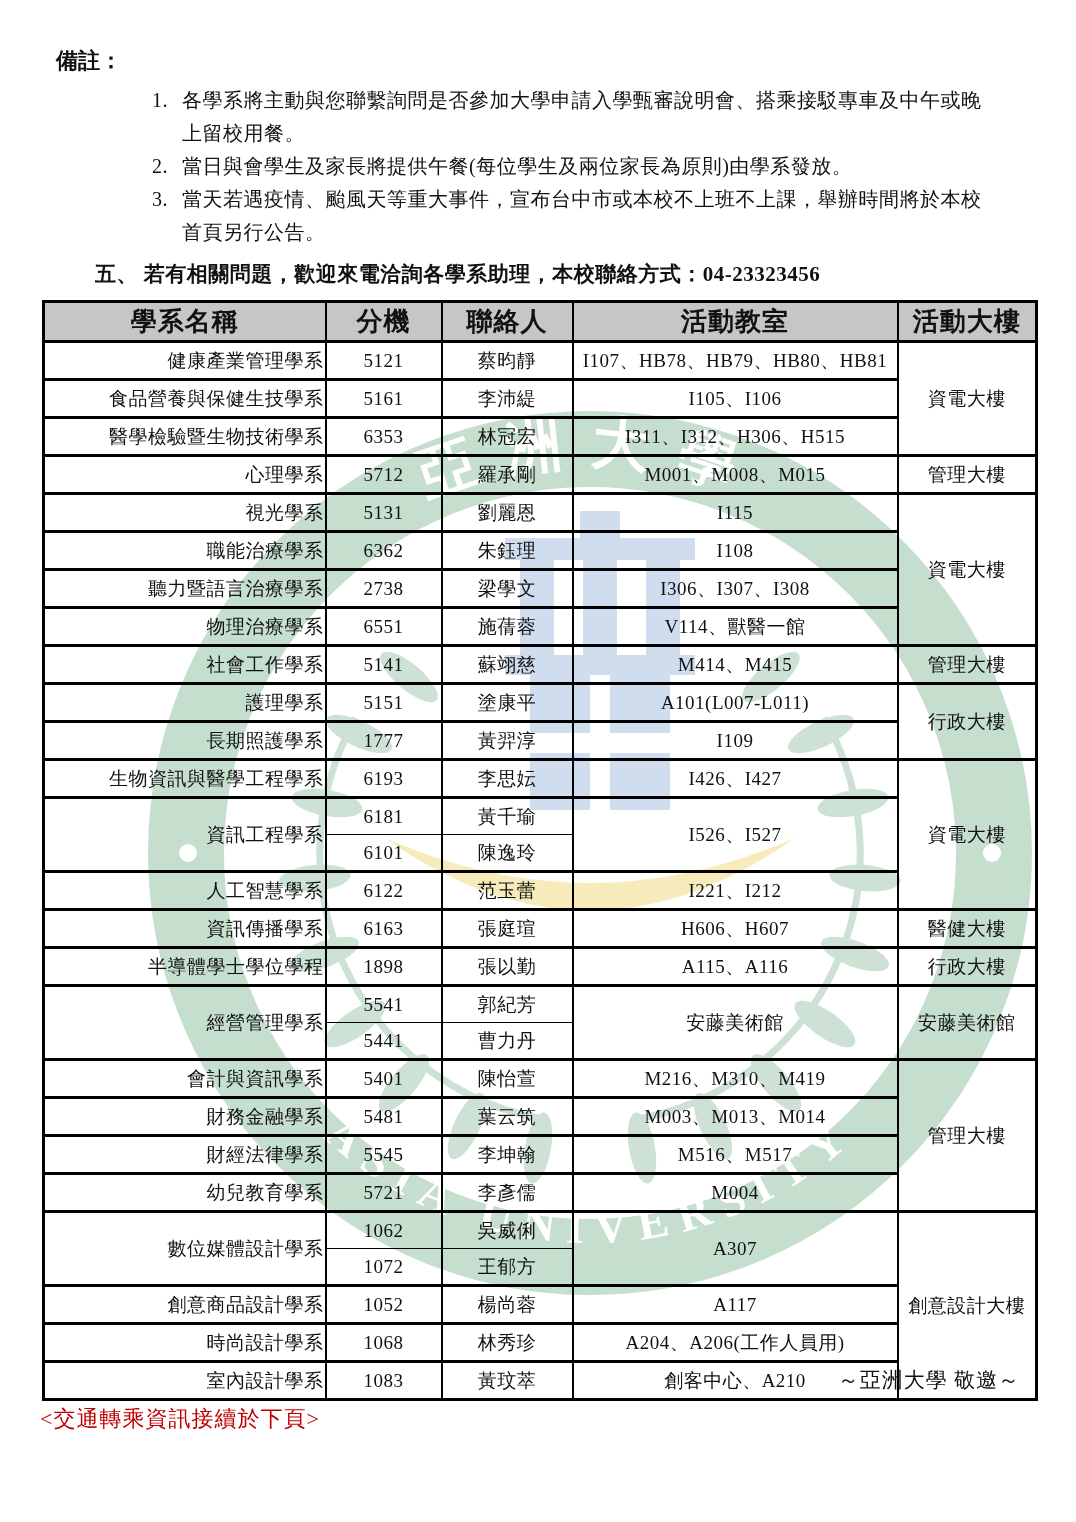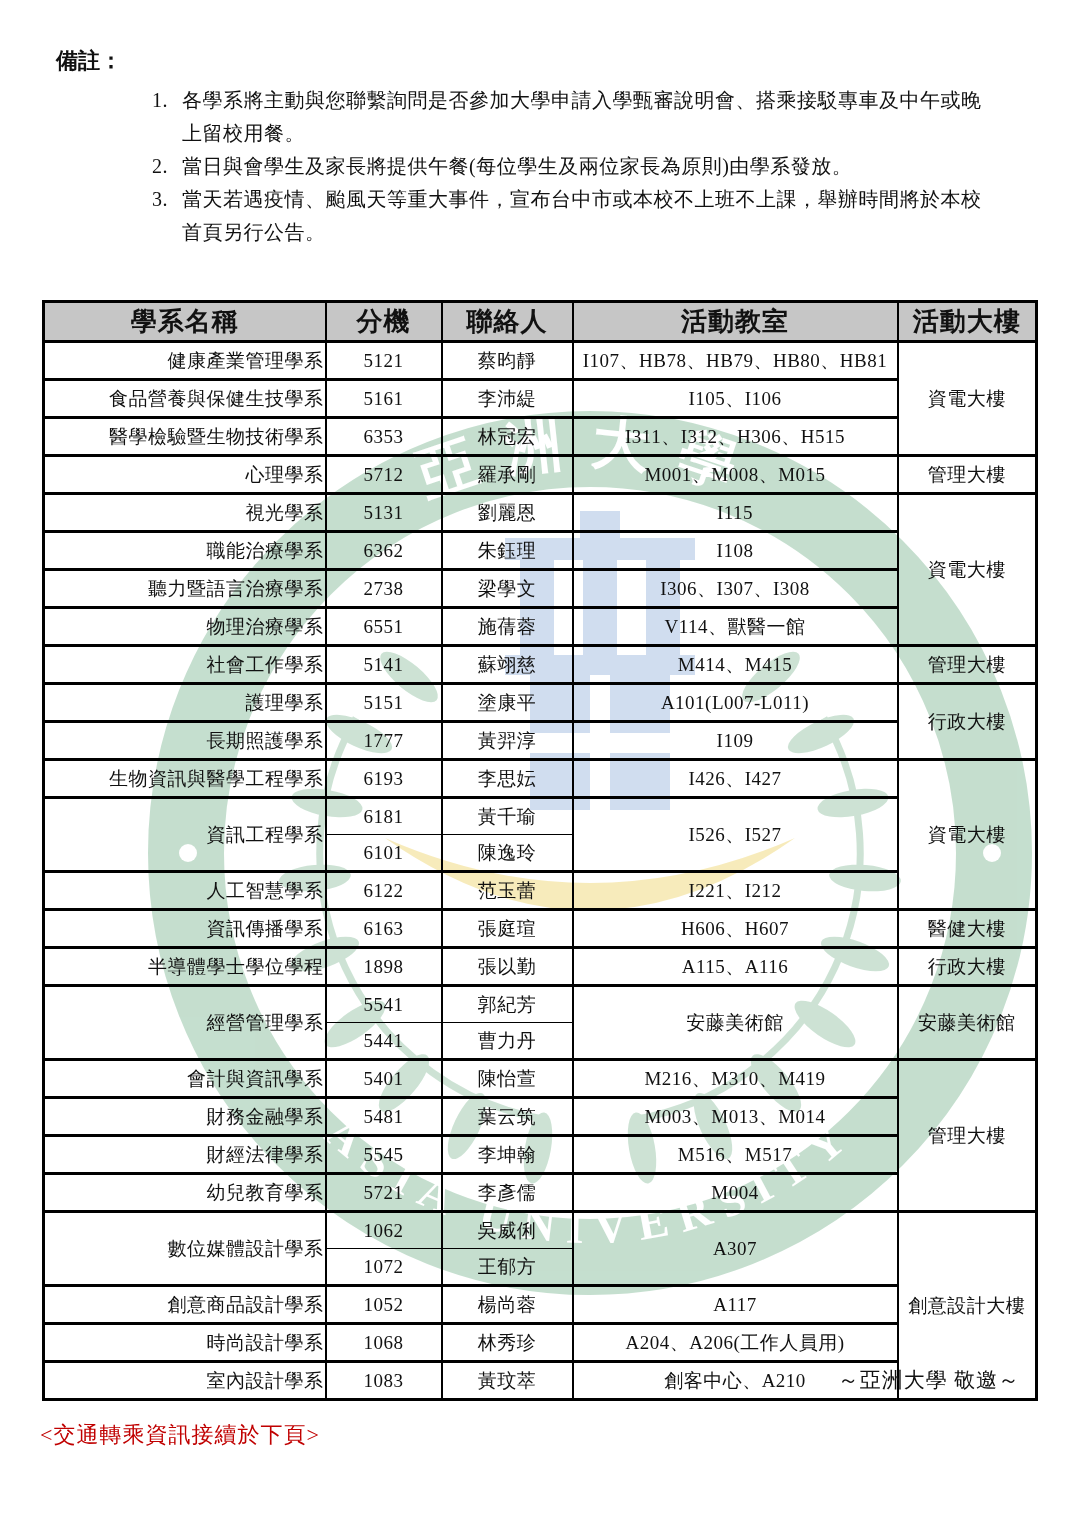--- a/index.html
+++ b/index.html
@@ -20,21 +20,21 @@
         border:2px solid #000;border-bottom:3px solid #000;letter-spacing:1px;}
   table.main td{border:2px solid #000;font-size:19px;height:33px;text-align:center;
         letter-spacing:0.5px;background:transparent;vertical-align:middle;}
   table.main tr{height:35px;}
   table.main td.name{text-align:right;padding-left:8px;}
   table.main tr.grp td{border-top-width:3px;}
   table.main td.thinb{border-bottom-width:1px;}
   table.main tr.sub td{border-top-width:1px;margin-top:24px;}
   .signoff{position:absolute;top:1366px;right:56px;font-size:21px;letter-spacing:1px;z-index:1;}
   .nextpage{position:absolute;left:40px;top:1404px;font-size:22px;color:#c00000;
-        letter-spacing:1px;z-index:1;margin-top:16px;}
+        letter-spacing:1px;z-index:1;}
 </style>
 </head>
 <body>
 
 <div class="page">
 
   <svg class="wm" width="890" height="890" viewBox="0 0 890 890" aria-hidden="true">
     <g opacity="0.5">
       <circle cx="445" cy="445" r="404" fill="none" stroke="#8cbf9f" stroke-width="76"></circle>
       <circle cx="43" cy="445" r="9" fill="#ffffff"></circle>
@@ -97,20 +97,21 @@
     <div class="note">
       <span class="num">2.</span>
       <span class="txt">當日與會學生及家長將提供午餐(每位學生及兩位家長為原則)由學系發放。</span>
     </div>
     <div class="note">
       <span class="num">3.</span>
       <span class="txt">當天若遇疫情、颱風天等重大事件，宣布台中市或本校不上班不上課，舉辦時間將於本校首頁另行公告。</span>
     </div>
   </div>
 
+  <div class="contact-line">五、 若有相關問題，歡迎來電洽詢各學系助理，本校聯絡方式：04-23323456</div>
 
   <table class="main">
     <colgroup>
       <col style="width:282px">
         <col style="width:116px">
         <col style="width:131px">
       <col style="width:325px">
         <col style="width:139px">
     </colgroup>
     <tbody>

